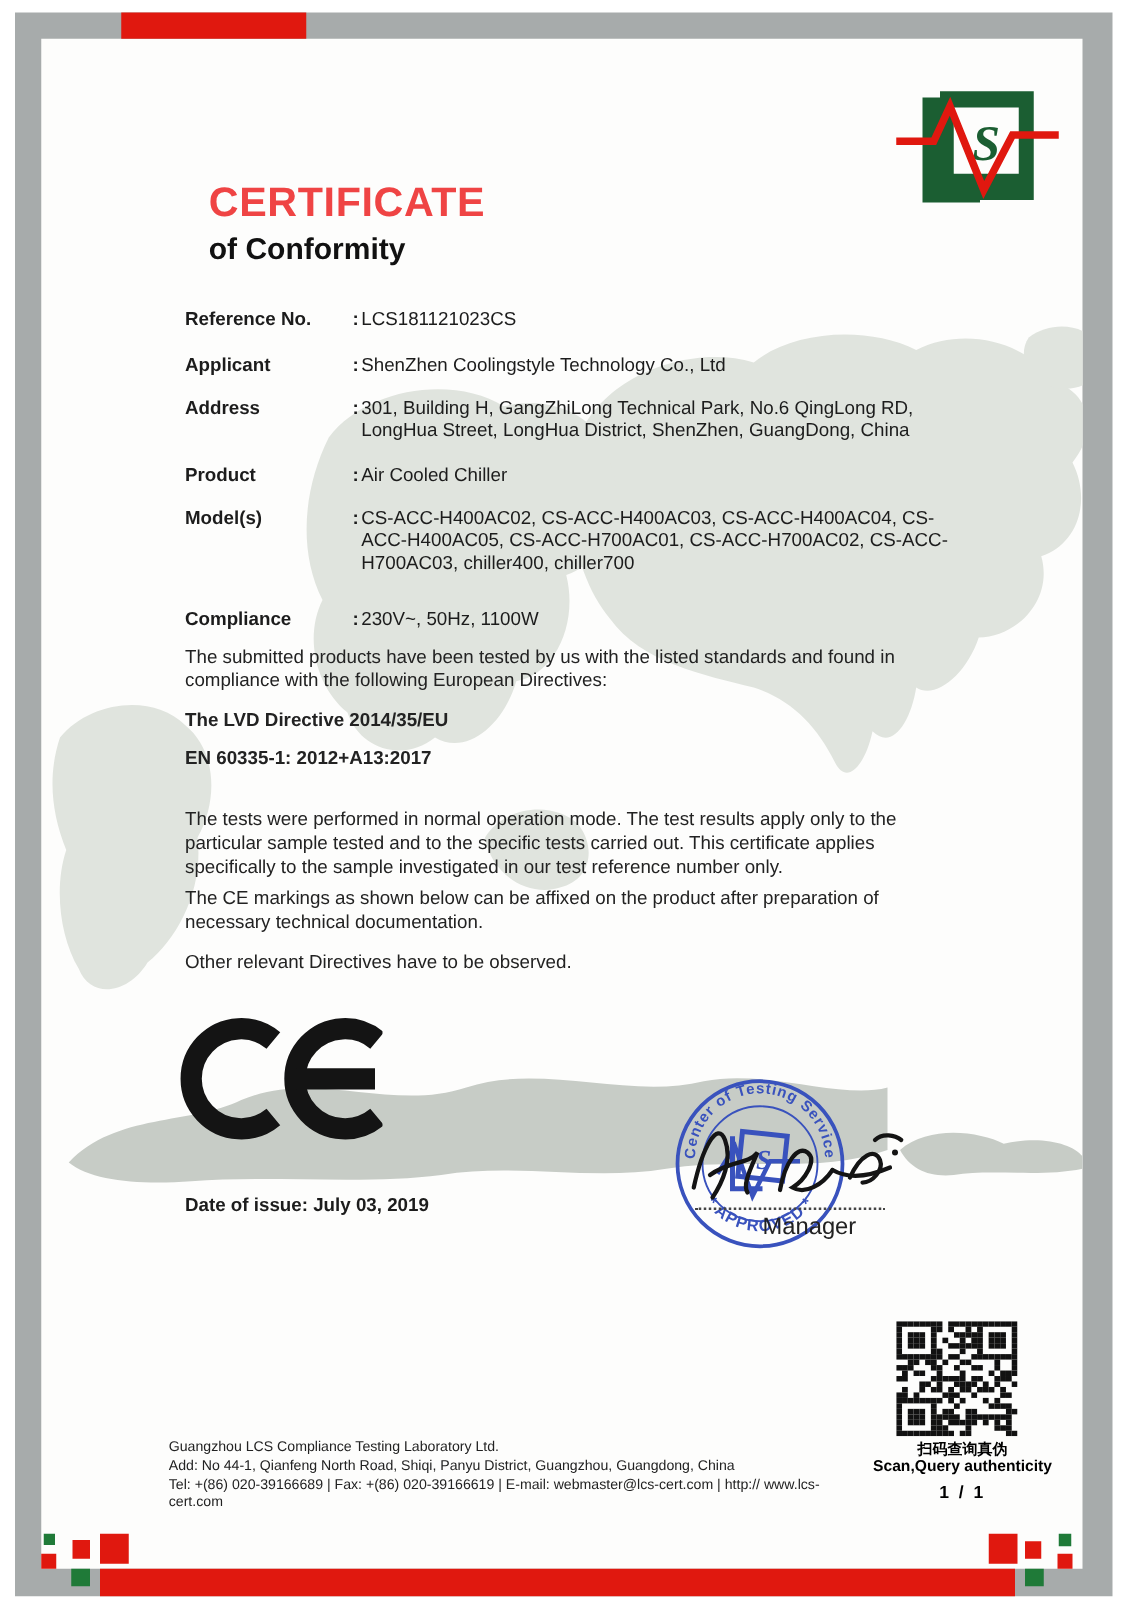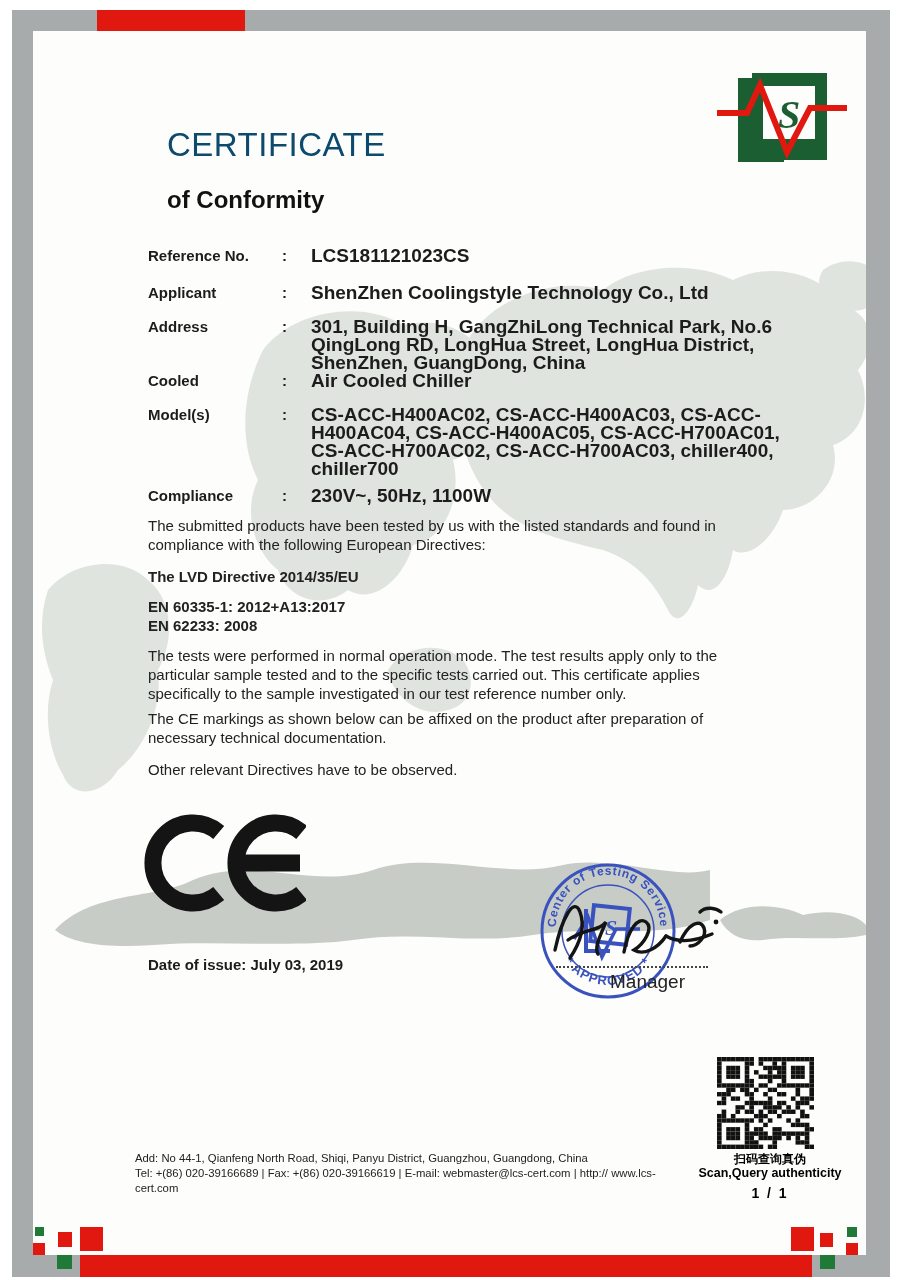--- a/index.html
+++ b/index.html
@@ -10,27 +10,27 @@
   .abs{position:absolute;}
   
   .scan-frame{left:12px;top:10px;width:878px;height:1267px;background:#a7abab;}
   .sheet{left:33px;top:31px;width:833px;height:1224px;background:#fdfdfc;}
   
   .red{background:#e0180f;}
   .green{background:#1f7a38;}
   .top-red{left:97px;top:10px;width:148px;height:21px;}
   .bottom-red-bar{left:80px;top:1255px;width:732px;height:22px;}
   
-  .title{left:167px;top:126px;font-size:33px;font-weight:400;letter-spacing:.5px;color:#0c4a6e;}
+  .title{left:167px;top:143px;font-size:33px;font-weight:700;letter-spacing:.5px;color:#ef4444;}
   .subtitle{left:167px;top:186px;font-size:24px;font-weight:700;color:#111;}
   
   .frow{left:148px;width:625px;}
   .frow .lab{position:absolute;left:0;top:0;width:130px;font-size:15px;font-weight:700;}
   .frow .col{position:absolute;left:134px;top:0;font-size:15px;font-weight:700;}
-  .frow .val{position:absolute;left:163px;top:0;width:478px;font-size:19px;font-weight:700;line-height:18px;}
+  .frow .val{position:absolute;left:141px;top:0;width:478px;font-size:15px;font-weight:400;line-height:18px;}
   .r0{top:247px;} .r1{top:284px;} .r2{top:318px;} .r3{top:372px;} .r4{top:406px;} .r5{top:487px;}
   
   .para{left:148px;width:600px;font-size:15px;line-height:19px;color:#222;}
   .p1{top:516px;} .pLVD{top:567px;font-weight:700;} .pEN{top:597px;font-weight:700;line-height:19px;}
   .p2{top:646px;} .p3{top:709px;} .p4{top:760px;}
   .pDate{left:148px;top:956px;font-size:15px;font-weight:700;}
   
   .foot{left:135px;top:1151px;width:560px;font-size:11.3px;line-height:14.8px;color:#222;}
   .qr-cap{left:690px;width:160px;text-align:center;font-weight:700;color:#000000;}
   .capzh{top:1151px;font-size:12px;}
@@ -92,40 +92,39 @@
   <span class="lab">Applicant</span>
   <span class="col">:</span>
   <span class="val">ShenZhen Coolingstyle Technology Co., Ltd</span>
 </div>
 <div class="abs frow r2">
   <span class="lab">Address</span>
   <span class="col">:</span>
   <span class="val">301, Building H, GangZhiLong Technical Park, No.6 QingLong RD, LongHua Street, LongHua District, ShenZhen, GuangDong, China</span>
 </div>
 <div class="abs frow r3">
-  <span class="lab">Cooled</span>
+  <span class="lab">Product</span>
   <span class="col">:</span>
   <span class="val">Air Cooled Chiller</span>
 </div>
 <div class="abs frow r4">
   <span class="lab">Model(s)</span>
   <span class="col">:</span>
   <span class="val">CS-ACC-H400AC02, CS-ACC-H400AC03, CS-ACC-H400AC04, CS-ACC-H400AC05, CS-ACC-H700AC01, CS-ACC-H700AC02, CS-ACC-H700AC03, chiller400, chiller700</span>
 </div>
 <div class="abs frow r5">
   <span class="lab">Compliance</span>
   <span class="col">:</span>
   <span class="val">230V~, 50Hz, 1100W</span>
 </div>
 
 <div class="abs para p1">The submitted products have been tested by us with the listed standards and found in compliance with the following European Directives:</div>
 <div class="abs para pLVD">The LVD Directive 2014/35/EU</div>
 <div class="abs para pEN">
   <div>EN 60335-1: 2012+A13:2017</div>
-  <div>EN 62233: 2008</div>
 </div>
 <div class="abs para p2">The tests were performed in normal operation mode. The test results apply only to the particular sample tested and to the specific tests carried out. This certificate applies specifically to the sample investigated in our test reference number only.</div>
 <div class="abs para p3">The CE markings as shown below can be affixed on the product after preparation of necessary technical documentation.</div>
 <div class="abs para p4">Other relevant Directives have to be observed.</div>
 
 <svg class="abs" style="left:141px;top:810px;" width="165" height="106" viewBox="0 0 165 106" aria-label="CE">
   <g fill="none" stroke="#141414" stroke-width="17">
     <path d="M77.7,22.4 A40,40 0 1 0 77.7,83.6"></path>
     <path d="M160.7,22.4 A40,40 0 1 0 160.7,83.6"></path>
     <path d="M96,53 L159,53"></path>
@@ -420,15 +419,16 @@
       <rect x="12" y="20" width="1" height="1"></rect>
       <rect x="19" y="20" width="1" height="1"></rect>
       <rect x="20" y="20" width="1" height="1"></rect>
     </g>
   </svg>
 <div class="abs qr-cap capzh">扫码查询真伪</div>
 <div class="abs qr-cap capen">Scan,Query authenticity</div>
 <div class="abs qr-cap pagenum">1 / 1</div>
 
 <div class="abs foot">
+  <div>Guangzhou LCS Compliance Testing Laboratory Ltd.</div>
   <div>Add: No 44-1, Qianfeng North Road, Shiqi, Panyu District, Guangzhou, Guangdong, China</div>
   <div>Tel: +(86) 020-39166689  |  Fax: +(86) 020-39166619   |  E-mail: webmaster@lcs-cert.com  |  http:// www.lcs-cert.com</div>
 </div>
 
 </body></html>

